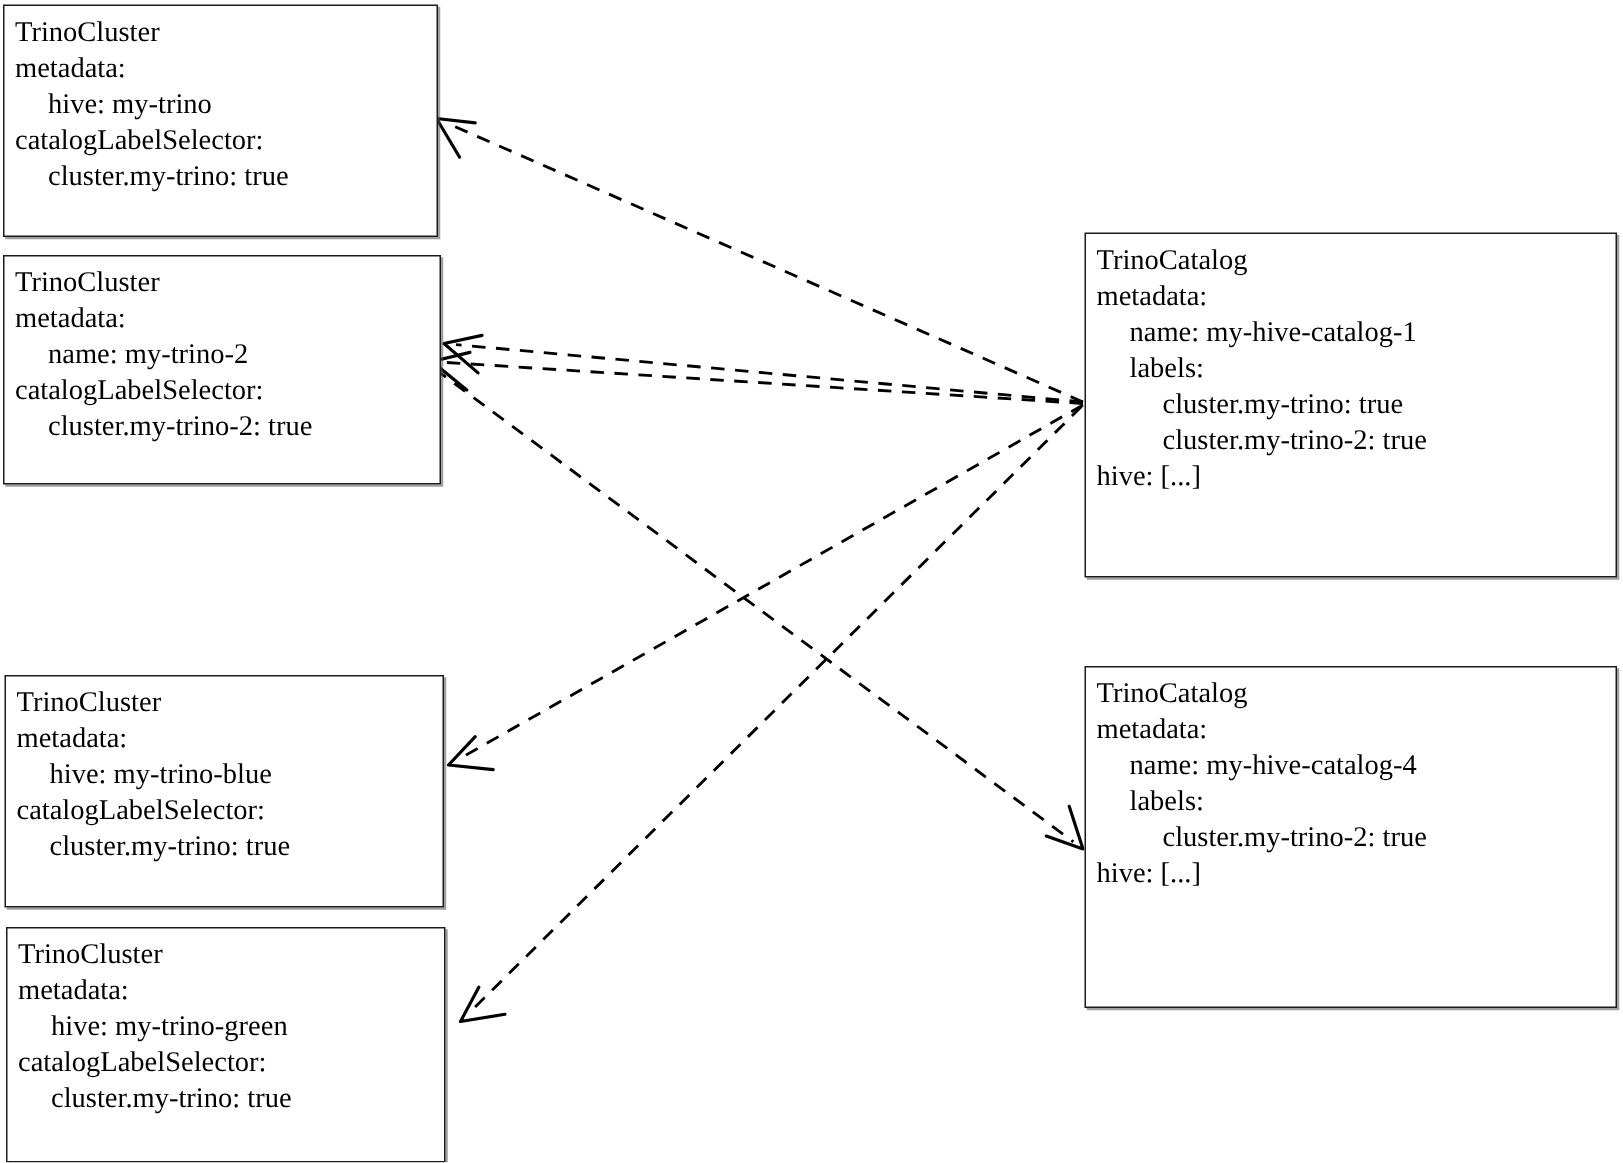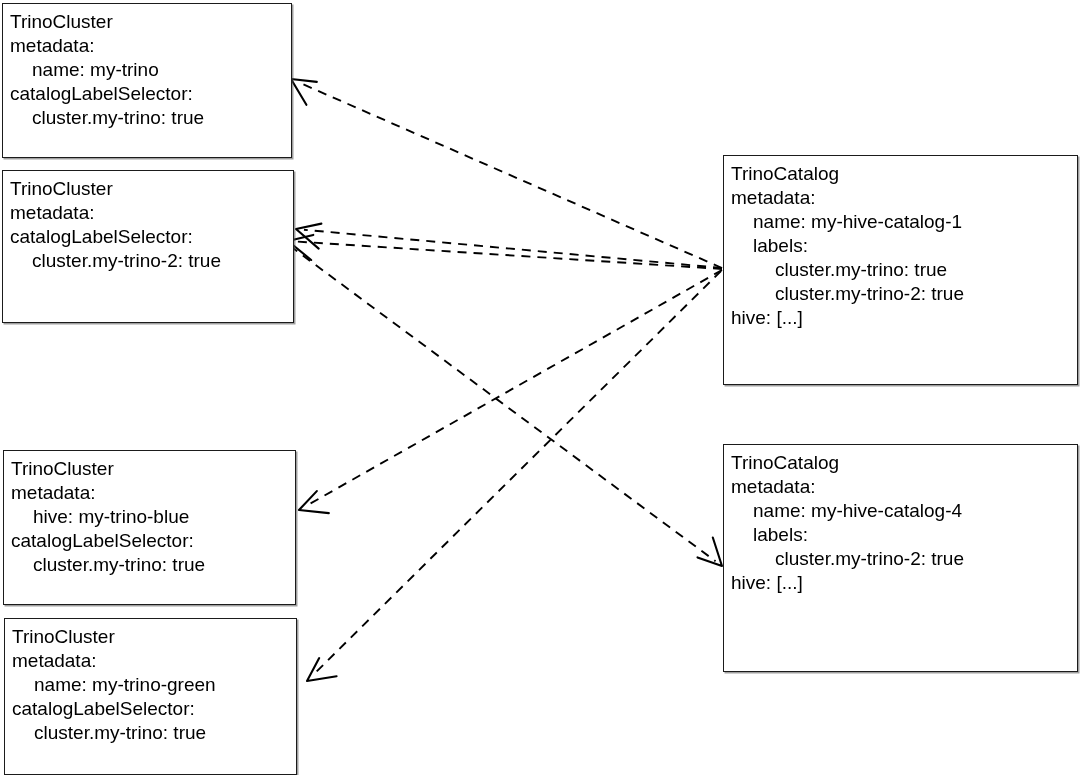--- a/index.html
+++ b/index.html
@@ -31,21 +31,21 @@
     box-shadow: 1.5px 1.5px 0 0 rgba(80,80,80,0.55);
   }
   .node-body {
     padding: 6px 8px 6px 7px;
   }
   .line {
     color: #000000;
     font-size: 19px;
     line-height: 24px;
     white-space: pre;
-    font-family: Liberation Sans, sans-serif;
+    font-family: Liberation Serif, serif;
   }
   .ind-0 { padding-left: 0px; }
   .ind-1 { padding-left: 22px; }
   .ind-2 { padding-left: 44px; }
 </style>
 </head>
 <body>
 
 <div id="canvas">
 
@@ -74,47 +74,48 @@
         <line x1="290" y1="246" x2="715.571542453242" y2="561.2381795949941" stroke="#000000" stroke-width="1.9" stroke-dasharray="9 7" stroke-linecap="butt"></line>
         <path d="M 697.5 557.4 L 722 566 L 712.8 537.5" fill="none" stroke="#000000" stroke-width="2.1" stroke-linecap="round" stroke-linejoin="round"></path>
       </g>
     </svg>
 
   <div id="nodes">
       <div class="node" style="left: 2px; top: 3px; width: 290px; height: 155px; border-color: rgb(27, 27, 27);">
         <div class="node-body">
           <div class="line ind-0">TrinoCluster</div>
           <div class="line ind-0">metadata:</div>
-          <div class="line ind-1">name: my-trino</div>
+          <div class="line ind-1">hive: my-trino</div>
           <div class="line ind-0">catalogLabelSelector:</div>
           <div class="line ind-1">cluster.my-trino: true</div>
         </div>
       </div>
       <div class="node" style="left: 2px; top: 170px; width: 292px; height: 153px; border-color: rgb(27, 27, 27);">
         <div class="node-body">
           <div class="line ind-0">TrinoCluster</div>
           <div class="line ind-0">metadata:</div>
+          <div class="line ind-1">name: my-trino-2</div>
           <div class="line ind-0">catalogLabelSelector:</div>
           <div class="line ind-1">cluster.my-trino-2: true</div>
         </div>
       </div>
       <div class="node" style="left: 3px; top: 450px; width: 293px; height: 155px; border-color: rgb(27, 27, 27);">
         <div class="node-body">
           <div class="line ind-0">TrinoCluster</div>
           <div class="line ind-0">metadata:</div>
           <div class="line ind-1">hive: my-trino-blue</div>
           <div class="line ind-0">catalogLabelSelector:</div>
           <div class="line ind-1">cluster.my-trino: true</div>
         </div>
       </div>
       <div class="node" style="left: 4px; top: 618px; width: 293px; height: 157px; border-color: rgb(27, 27, 27);">
         <div class="node-body">
           <div class="line ind-0">TrinoCluster</div>
           <div class="line ind-0">metadata:</div>
-          <div class="line ind-1">name: my-trino-green</div>
+          <div class="line ind-1">hive: my-trino-green</div>
           <div class="line ind-0">catalogLabelSelector:</div>
           <div class="line ind-1">cluster.my-trino: true</div>
         </div>
       </div>
       <div class="node" style="left: 723px; top: 155px; width: 355px; height: 230px; border-color: rgb(27, 27, 27);">
         <div class="node-body">
           <div class="line ind-0">TrinoCatalog</div>
           <div class="line ind-0">metadata:</div>
           <div class="line ind-1">name: my-hive-catalog-1</div>
           <div class="line ind-1">labels:</div>

